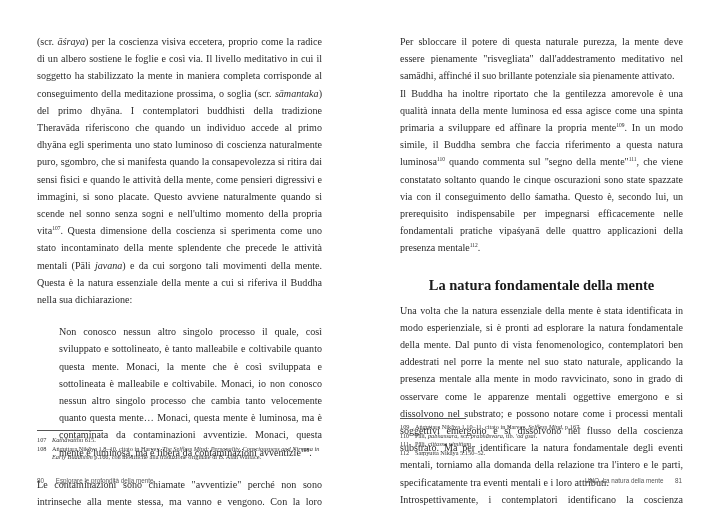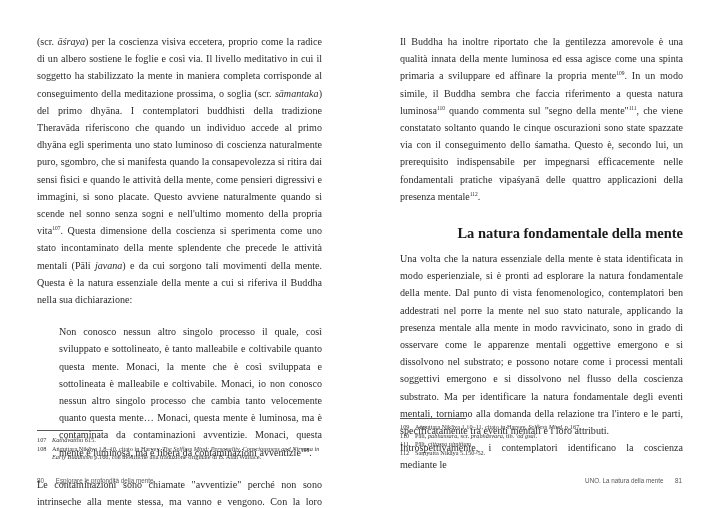--- a/index.html
+++ b/index.html
@@ -6,21 +6,21 @@
   body { width: 720px; height: 508px; position: relative; overflow: hidden; font-family: "Liberation Serif", "DejaVu Serif", serif; color: #2a2a2a; }
   .page { position: absolute; top: 0; height: 508px; }
   .page-left { left: 0; width: 360px; }
   .page-right { left: 360px; width: 360px; }
   .text-block { position: absolute; font-size: 10.1px; line-height: 17.2px; text-align: justify; }
   .left-col { left: 37px; width: 285px; }
   .right-col { left: 40px; width: 283px; }
   p { margin: 0; }
   .quote { margin: 0 0 0 22px; padding: 0; width: 263px; }
   sup { font-size: 5.5px; line-height: 0; vertical-align: 4px; }
-  .heading { font-weight: bold; font-size: 14.5px; line-height: 18px; margin: 0; text-align: right; color: #1a1a1a; }
+  .heading { font-weight: bold; font-size: 14.5px; line-height: 18px; margin: 0; text-align: center; color: #1a1a1a; }
   .fn-rule { position: absolute; height: 1px; background: #555; width: 66px; }
   .footnotes { position: absolute; font-size: 6.3px; line-height: 8.6px; color: #333; font-family: "Liberation Serif", serif; }
   .fn { display: flex; }
   .fn-num { width: 15px; flex-shrink: 0; }
   .fn-text { flex: 1; }
   .runner { position: absolute; top: 477px; font-family: "Liberation Sans", "DejaVu Sans", sans-serif; font-size: 6.3px; color: #555; }
   .runner span { display: inline-block; }
 </style>
 </head>
 <body>
@@ -43,20 +43,21 @@
     </div>
   </div>
   <div class="runner" style="left:37px;">
     <span style="width:17px;">80</span>
     <span>Esplorare le profondità della mente</span>
   </div>
 </div>
 
 <div class="page page-right">
   <div class="text-block right-col" style="top:33px;">
+    <p>Per sbloccare il potere di questa naturale purezza, la mente deve essere pienamente "risvegliata" dall'addestramento meditativo nel samādhi, affinché il suo brillante potenziale sia pienamente attivato.</p>
     <p>Il Buddha ha inoltre riportato che la gentilezza amorevole è una qualità innata della mente luminosa ed essa agisce come una spinta primaria a sviluppare ed affinare la propria mente<sup>109</sup>. In un modo simile, il Buddha sembra che faccia riferimento a questa natura luminosa<sup>110</sup> quando commenta sul "segno della mente"<sup>111</sup>, che viene constatato soltanto quando le cinque oscurazioni sono state spazzate via con il conseguimento dello śamatha. Questo è, secondo lui, un prerequisito indispensabile per impegnarsi efficacemente nelle fondamentali pratiche vipaśyanā delle quattro applicazioni della presenza mentale<sup>112</sup>.</p>
     <h2 class="heading" style="margin-top:19px; margin-bottom:8px;">La natura fondamentale della mente</h2>
     <p>Una volta che la natura essenziale della mente è stata identificata in modo esperienziale, si è pronti ad esplorare la natura fondamentale della mente. Dal punto di vista fenomenologico, contemplatori ben addestrati nel porre la mente nel suo stato naturale, applicando la presenza mentale alla mente in modo ravvicinato, sono in grado di osservare come le apparenze mentali oggettive emergono e si dissolvono nel substrato; e possono notare come i processi mentali soggettivi emergono e si dissolvono nel flusso della coscienza substrato. Ma per identificare la natura fondamentale degli eventi mentali, torniamo alla domanda della relazione tra l'intero e le parti, specificatamente tra eventi mentali e i loro attributi.</p>
     <p>Introspettivamente, i contemplatori identificano la coscienza mediante le</p>
   </div>
   <div class="fn-rule" style="left:40px; top:418px;"></div>
   <div class="footnotes" style="left:40px; top:423px; width:283px;">
     <div class="fn">
       <span class="fn-num">109</span>
       <span class="fn-text">Aṅguttara Nikāya 1.10–11, citato in Harvey, <i>Selfless Mind</i>, p.167.</span>

